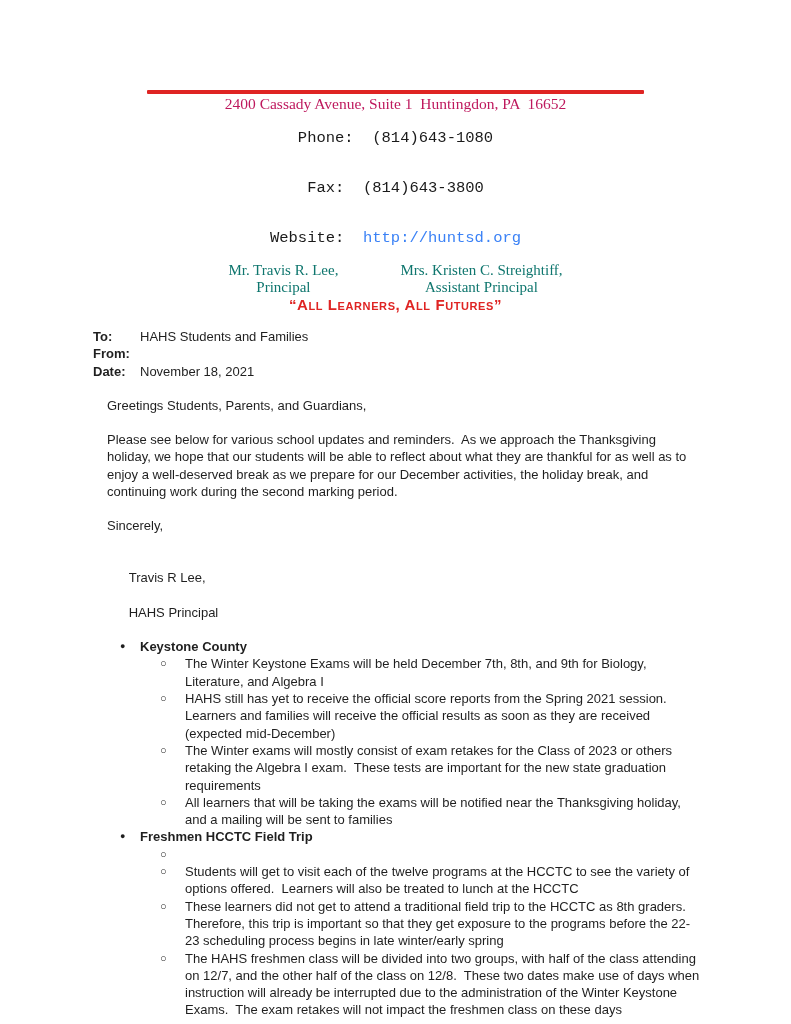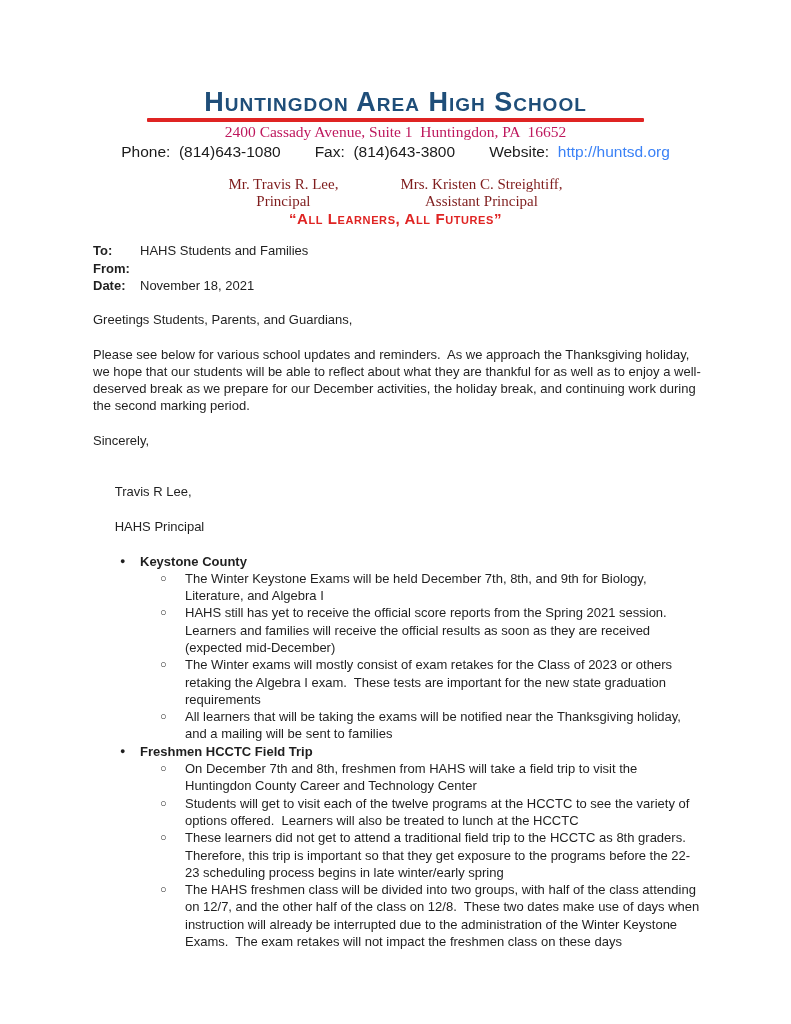--- a/index.html
+++ b/index.html
@@ -31,42 +31,43 @@
   }
   .address-line {
     margin-top:2px;
     font-family:"Liberation Serif", serif;
     font-size:15.5px;
     line-height:16px;
     color:#be185d;
     white-space:pre-wrap;
   }
   .contact-line {
-    margin-top:4px;
+    margin-top:18px;
     display:flex;
     justify-content:center;
     gap:34px;
-    font-family:Liberation Sans, sans-serif;
+    font-family:Liberation Mono, monospace;
     font-size:15.5px;
     line-height:16px;
     color:#1a1a1a;
+    flex-direction:column;
   }
   .contact-item { white-space:pre-wrap; }
   .contact-item .lbl { white-space:pre-wrap; }
   a.site-link { color:#3b82f6; text-decoration:none; }
   
   .staff-row {
     margin-top:16px;
     display:flex;
     justify-content:center;
     gap:62px;
     font-family:"Liberation Serif", serif;
     font-size:15px;
     line-height:16.5px;
-    color:#7f1d1d;
+    color:#0f766e;
   }
   .staff-col { text-align:center; }
   
   .slogan {
     margin-top:1px;
     text-align:center;
     font-weight:bold;
     font-variant:small-caps;
     font-size:15px;
     letter-spacing:0.6px;
@@ -76,38 +77,37 @@
   .content {
     padding-left:93px;
     padding-right:88px;
     font-size:13px;
     line-height:17.3px;
   }
   .memo { margin-top:15px; }
   .memo-row { display:flex; }
   .memo-label { width:47px; font-weight:bold; flex:0 0 47px; }
   .memo-value { white-space:pre-wrap; }
-  .para { margin-top:17px; white-space:pre-wrap; }
+  .para { margin-top:17px; white-space:pre-wrap;margin-left:14px; }
   .line { white-space:pre-wrap; }
   
   .updates-heading { margin-top:17px; font-weight:bold; }
   .bullet-list { list-style:none; }
   .li-l1 { display:flex; font-weight:bold; }
   .li-l1 .bullet { flex:0 0 20px; margin-left:27px; font-size:9px; line-height:17.3px; text-align:left; }
   .li-l2 { display:flex; font-weight:normal; }
   .li-l2 .bullet { flex:0 0 25px; margin-left:67px; font-size:11px; line-height:17.3px; }
   .li-text { flex:1; white-space:pre-wrap; }
 </style>
 </head>
 <body>
 
 <div class="page">
 
   <header class="letterhead">
-    <h1 class="school-name">Huntingdon Area High School</h1>
     <div class="red-rule"></div>
     <div class="address-line">2400 Cassady Avenue, Suite 1  Huntingdon, PA  16652</div>
     <div class="contact-line">
       <span class="contact-item"><b class="lbl" style="font-weight:normal">Phone:  </b><span>(814)643-1080</span></span>
       <span class="contact-item"><b class="lbl" style="font-weight:normal">Fax:  </b><span>(814)643-3800</span></span>
       <span class="contact-item"><b class="lbl" style="font-weight:normal">Website:  </b><a href="#" class="site-link">http://huntsd.org</a></span>
     </div>
   </header>
 
   <section class="staff-row">
@@ -175,21 +175,20 @@
       </li>
 
       <li class="li-l1">
         <span class="bullet">●</span>
         <span class="li-text">Freshmen HCCTC Field Trip</span>
       </li>
       <li>
         <ul class="bullet-list">
           <li class="li-l2">
             <span class="bullet">○</span>
-            <span class="li-text">On December 7th and 8th, freshmen from HAHS will take a field trip to visit the Huntingdon County Career and Technology Center</span>
           </li>
           <li class="li-l2">
             <span class="bullet">○</span>
             <span class="li-text">Students will get to visit each of the twelve programs at the HCCTC to see the variety of options offered.  Learners will also be treated to lunch at the HCCTC</span>
           </li>
           <li class="li-l2">
             <span class="bullet">○</span>
             <span class="li-text">These learners did not get to attend a traditional field trip to the HCCTC as 8th graders.  Therefore, this trip is important so that they get exposure to the programs before the 22-23 scheduling process begins in late winter/early spring</span>
           </li>
           <li class="li-l2">

